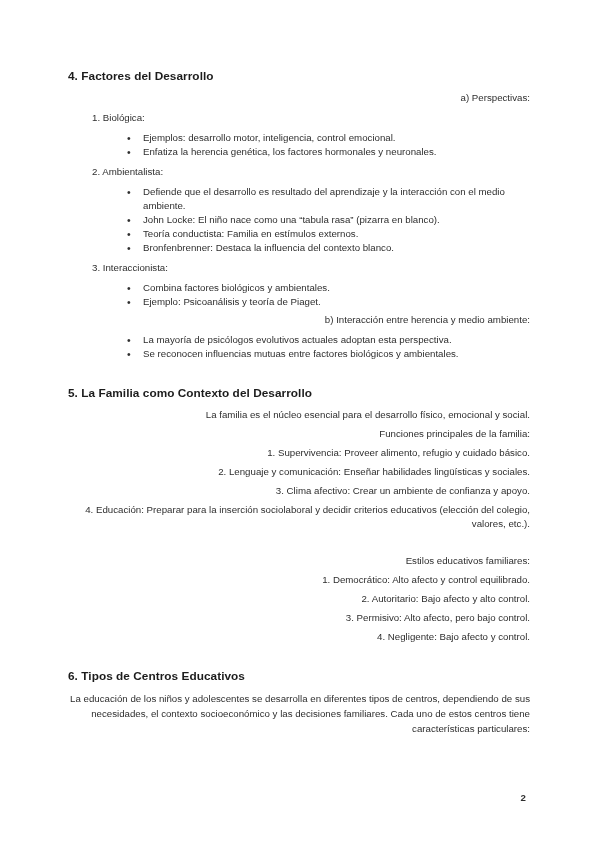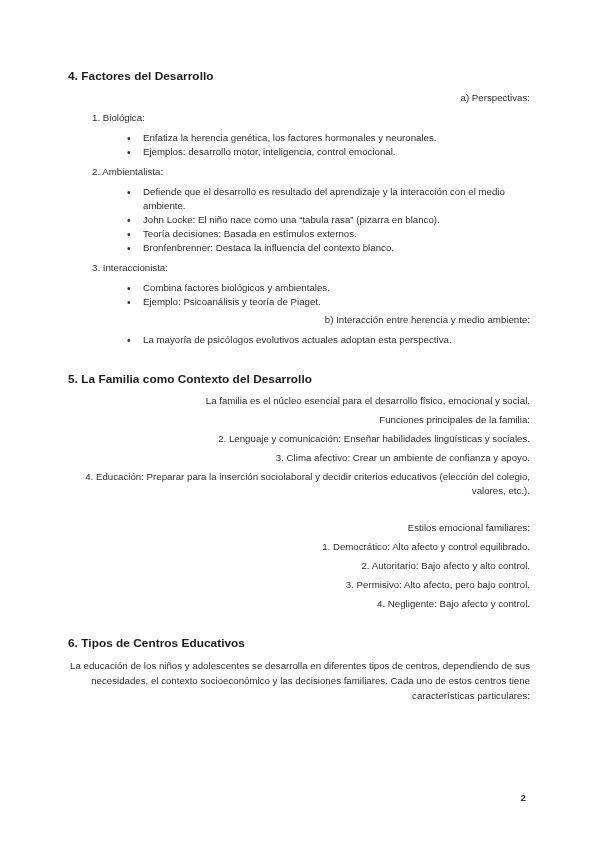--- a/index.html
+++ b/index.html
@@ -64,51 +64,53 @@
 <body>
 
 <div class="page">
 
   <h2 class="h first">4. Factores del Desarrollo</h2>
 
   <p class="para">a) Perspectivas:</p>
 
   <p class="sub">1. Biológica:</p>
   <ul class="bullets">
+    <li>Ejemplos: desarrollo motor, inteligencia, control emocional.</li>
     <li>Enfatiza la herencia genética, los factores hormonales y neuronales.</li>
-    <li>Ejemplos: desarrollo motor, inteligencia, control emocional.</li>
   </ul>
 
   <p class="sub">2. Ambientalista:</p>
   <ul class="bullets">
     <li>Defiende que el desarrollo es resultado del aprendizaje y la interacción con el medio ambiente.</li>
     <li>John Locke: El niño nace como una “tabula rasa” (pizarra en blanco).</li>
-    <li>Teoría decisiones: Basada en estímulos externos.</li>
+    <li>Teoría conductista: Familia en estímulos externos.</li>
     <li>Bronfenbrenner: Destaca la influencia del contexto blanco.</li>
   </ul>
 
   <p class="sub">3. Interaccionista:</p>
   <ul class="bullets">
     <li>Combina factores biológicos y ambientales.</li>
     <li>Ejemplo: Psicoanálisis y teoría de Piaget.</li>
   </ul>
 
   <p class="para" style="margin-top:4px">b) Interacción entre herencia y medio ambiente:</p>
   <ul class="bullets">
     <li>La mayoría de psicólogos evolutivos actuales adoptan esta perspectiva.</li>
+    <li>Se reconocen influencias mutuas entre factores biológicos y ambientales.</li>
   </ul>
 
   <h2 class="h">5. La Familia como Contexto del Desarrollo</h2>
   <p class="para">La familia es el núcleo esencial para el desarrollo físico, emocional y social.</p>
   <p class="para">Funciones principales de la familia:</p>
+  <p class="para">1. Supervivencia: Proveer alimento, refugio y cuidado básico.</p>
   <p class="para">2. Lenguaje y comunicación: Enseñar habilidades lingüísticas y sociales.</p>
   <p class="para">3. Clima afectivo: Crear un ambiente de confianza y apoyo.</p>
   <p class="para">4. Educación: Preparar para la inserción sociolaboral y decidir criterios educativos (elección del colegio, valores, etc.).</p>
 
-  <p class="para spaced">Estilos emocional familiares:</p>
+  <p class="para spaced">Estilos educativos familiares:</p>
   <p class="para">1. Democrático: Alto afecto y control equilibrado.</p>
   <p class="para">2. Autoritario: Bajo afecto y alto control.</p>
   <p class="para">3. Permisivo: Alto afecto, pero bajo control.</p>
   <p class="para">4. Negligente: Bajo afecto y control.</p>
 
   <h2 class="h">6. Tipos de Centros Educativos</h2>
   <p class="para" style="line-height:15px">La educación de los niños y adolescentes se desarrolla en diferentes tipos de centros, dependiendo de sus necesidades, el contexto socioeconómico y las decisiones familiares. Cada uno de estos centros tiene características particulares:</p>
 
   <div class="page-number">2</div>
 </div>

